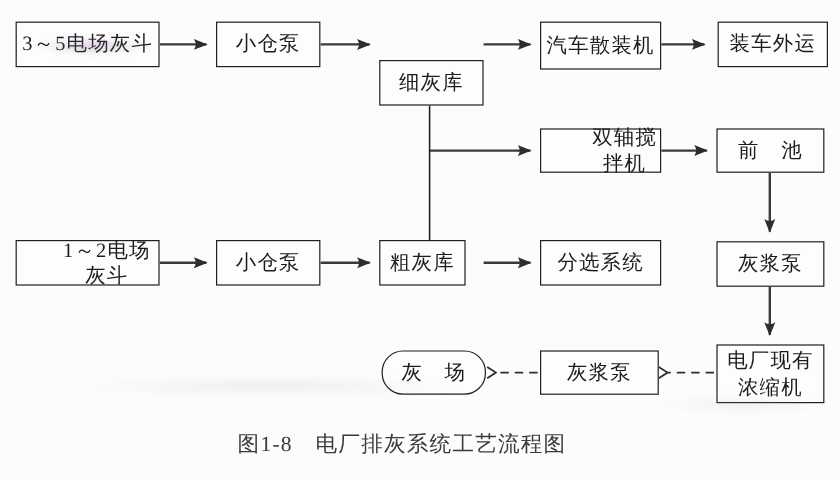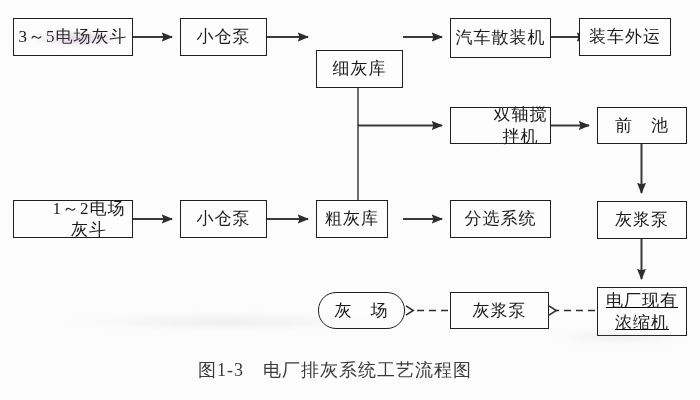--- a/index.html
+++ b/index.html
@@ -111,21 +111,21 @@
     </div>
   <div class="node" style="left:180px; top:18px;  width:87px;  height:38px;">
       <span class="label">小仓泵</span>
     </div>
   <div class="node" style="left:316px; top:18px;  width:87px;  height:38px;margin-top:32px;">
       <span class="label">细灰库</span>
     </div>
   <div class="node" style="left:450px; top:18px;  width:101px; height:40px;">
       <span class="label">汽车散装机</span>
     </div>
-  <div class="node" style="left:579px; top:18px;  width:92px;  height:38px;">
+  <div class="node" style="left:598px; top:18px;  width:92px;  height:38px;">
       <span class="label">装车外运</span>
     </div>
 
   <div class="node" style="left:450px; top:107px; width:101px; height:37px;padding-left:40px;">
       <span class="label">双轴搅拌机</span>
     </div>
   <div class="node" style="left:597px; top:107px; width:90px;  height:37px;">
       <span class="label">前　池</span>
     </div>
 
@@ -144,24 +144,24 @@
   <div class="node" style="left:597px; top:201px; width:90px;  height:38px;">
       <span class="label">灰浆泵</span>
     </div>
 
   <div class="node" style="left:318px; top:292px; width:87px;  height:37px;border-radius:18px;">
       <span class="label">灰　场</span>
     </div>
   <div class="node" style="left:450px; top:292px; width:99px;  height:37px;">
       <span class="label">灰浆泵</span>
     </div>
-  <div class="node" style="left:597px; top:287px; width:90px;  height:49px;text-decoration:underline;">
+  <div class="node" style="left:597px; top:287px; width:90px;  height:49px;">
       <span class="label">电厂现有
 浓缩机</span>
     </div>
 
-  <div class="caption">图1-3　电厂排灰系统工艺流程图</div>
+  <div class="caption">图1-8　电厂排灰系统工艺流程图</div>
 
   <div class="smudge smudge-1"></div>
   <div class="smudge smudge-2"></div>
   <div class="smudge smudge-3"></div>
 
 </div>
 
 </body></html>

